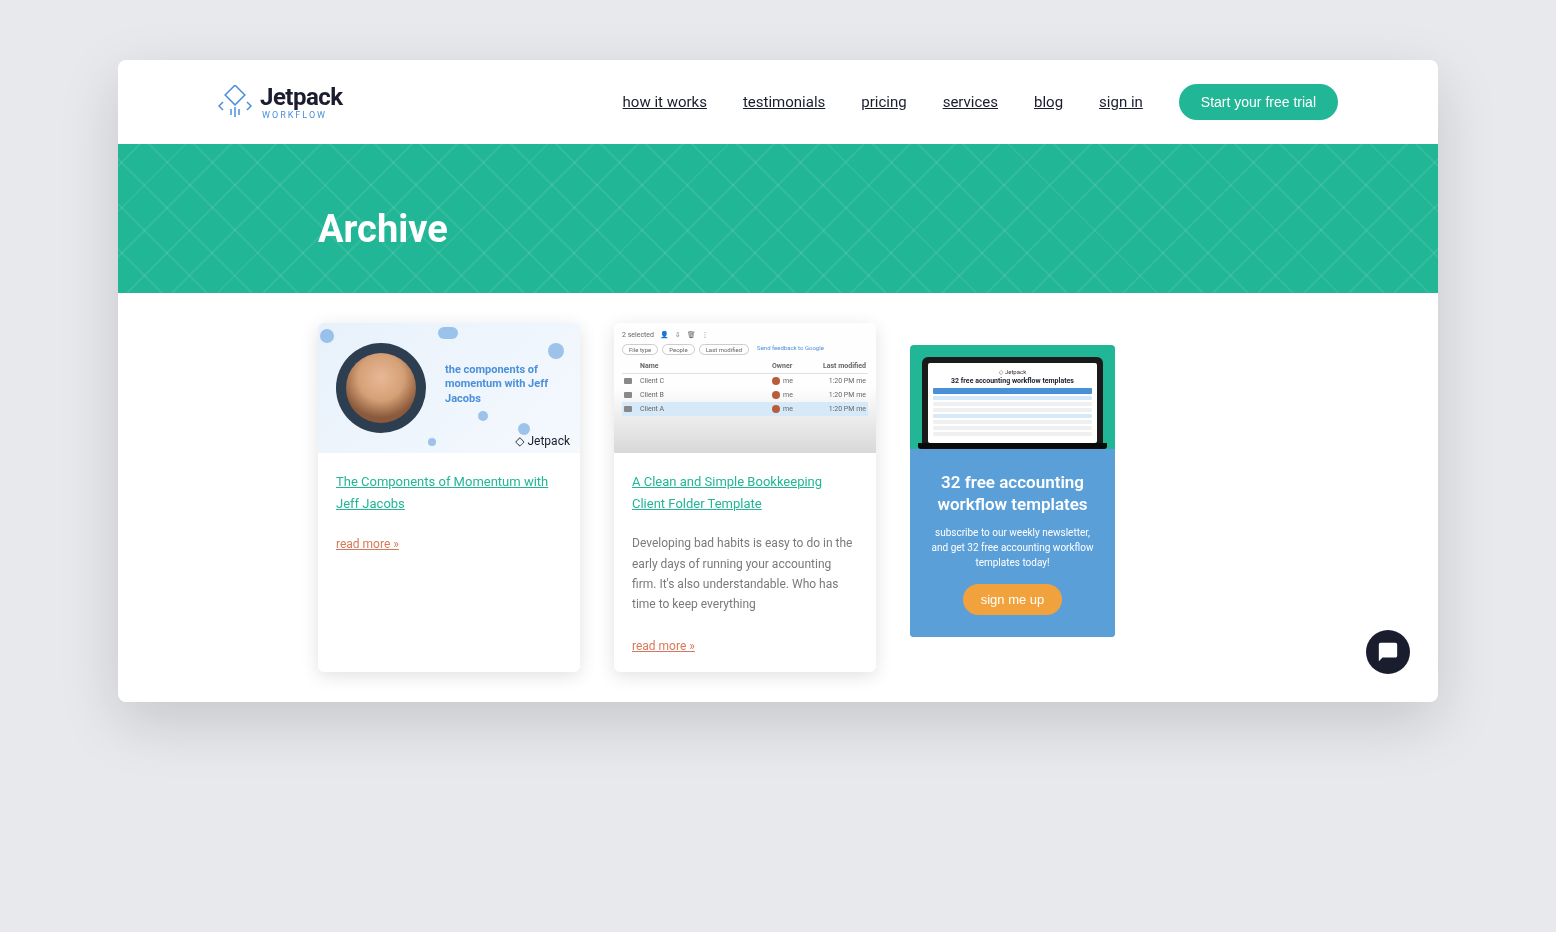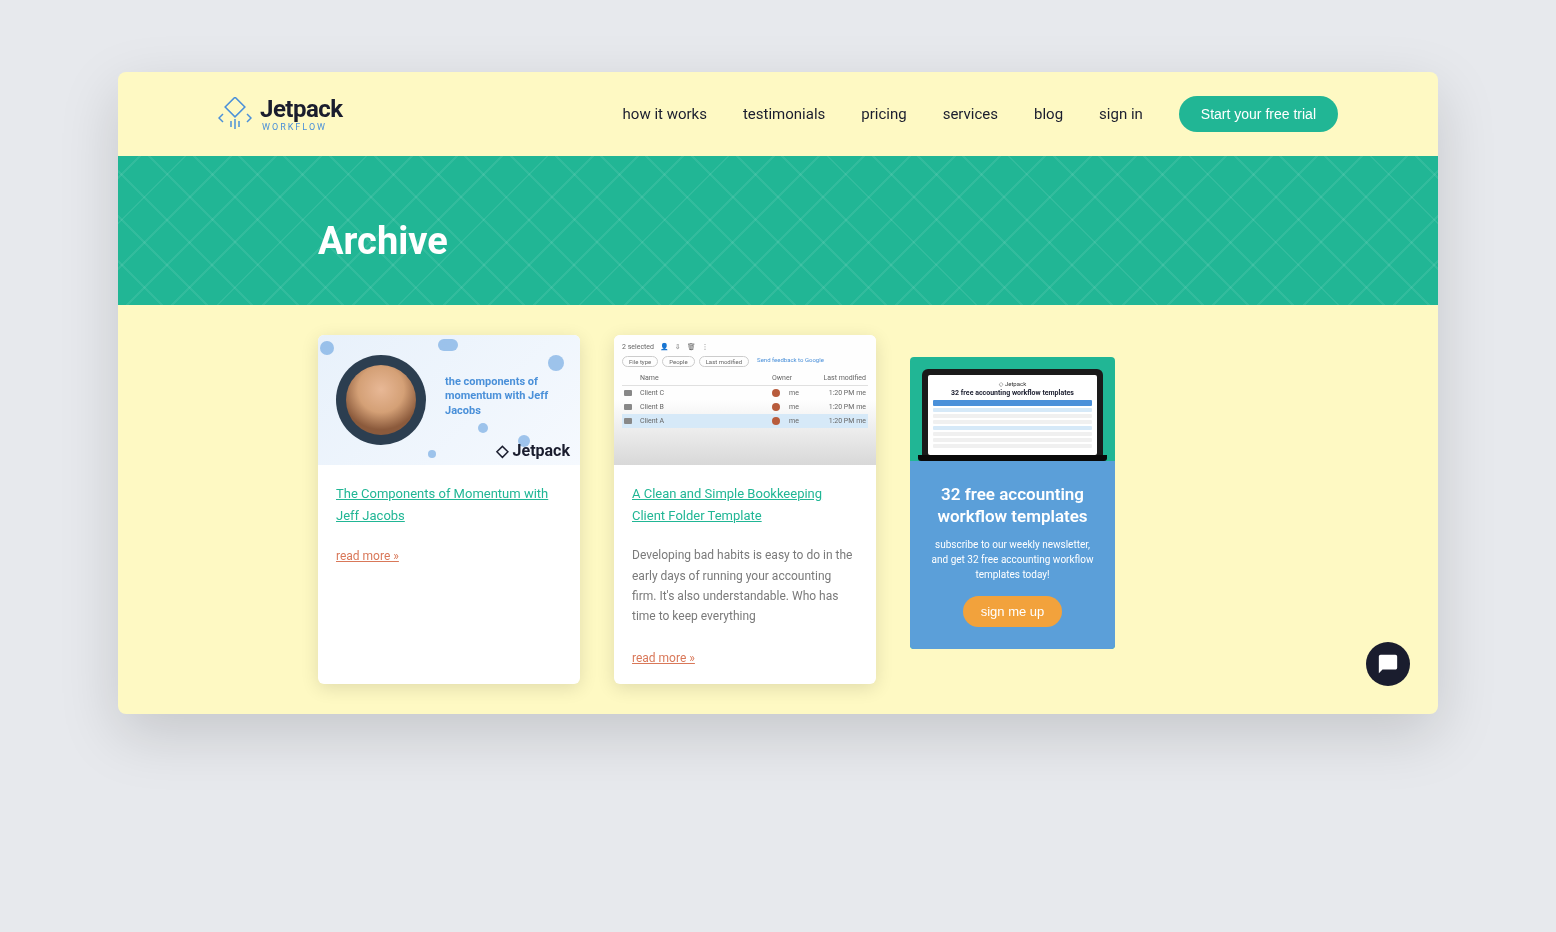--- a/index.html
+++ b/index.html
@@ -3,26 +3,26 @@
 <meta charset="utf-8">
 <style>
 * { margin: 0; padding: 0; box-sizing: border-box; }
 body {
   font-family: -apple-system, BlinkMacSystemFont, 'Segoe UI', Roboto, sans-serif;
   background: #e7e9ed;
   padding: 60px 50px;
   min-height: 932px;
 }
 .frame {
-  background: #fef9c3;
+  background: #ffffff;
   border-radius: 8px;
   box-shadow: 0 20px 60px rgba(0,0,0,0.15);
   overflow: hidden;
   max-width: 1320px;
-  margin: 12px auto;
+  margin: 0 auto;
   position: relative;
 }
 .header {
   display: flex;
   align-items: center;
   justify-content: space-between;
   padding: 24px 100px 24px 100px;
 }
 .logo {
   display: flex;
@@ -54,20 +54,21 @@
   margin-left: 2px;
 }
 .nav {
   display: flex;
   align-items: center;
   gap: 36px;
 }
 .nav a {
   color: #1a1d2e;
   font-size: 15px;
+  text-decoration: underline;
   cursor: pointer;
 }
 .cta-btn {
   background: #21b695;
   color: #fff;
   border: none;
   padding: 10px 22px;
   border-radius: 22px;
   font-size: 14px;
   font-weight: 500;
@@ -148,23 +149,23 @@
   color: #4a90d9;
   font-size: 11px;
   font-weight: 700;
   text-align: left;
   line-height: 1.3;
 }
 .card-img-1 .brand-tag {
   position: absolute;
   right: 10px;
   bottom: 5px;
-  font-size: 16px;
+  font-size: 12px;
   color: #1a1d2e;
-  font-weight: 700;
+  font-weight: 400;
 }
 .card-img-1 .dots {
   position: absolute;
   inset: 0;
 }
 .card-img-1 .dots span {
   position: absolute;
   background: #4a90d9;
   border-radius: 50%;
   opacity: 0.5;
@@ -205,36 +206,36 @@
 }
 .mini-row {
   display: grid;
   grid-template-columns: 12px 1fr 40px 50px;
   align-items: center;
   padding: 3px 2px;
   font-size: 7px;
   gap: 4px;
 }
 .mini-row.header-row {
-  font-weight: 400;
+  font-weight: 700;
   border-bottom: 1px solid #e0e0e0;
 }
 .mini-row.selected {
   background: #d6e9f8;
 }
 .mini-folder {
   display:inline-block;
   width: 8px;
   height: 6px;
   background: #888;
   border-radius: 1px;
 }
 .mini-owner {
   display: flex;
-  gap: 9px;
+  gap: 3px;
 }
 .mini-avatar {
   width: 8px;
   height: 8px;
   border-radius: 50%;
   background: #b85c3c;
 }
 .card-body {
   padding: 18px 18px 18px 18px;
 }

